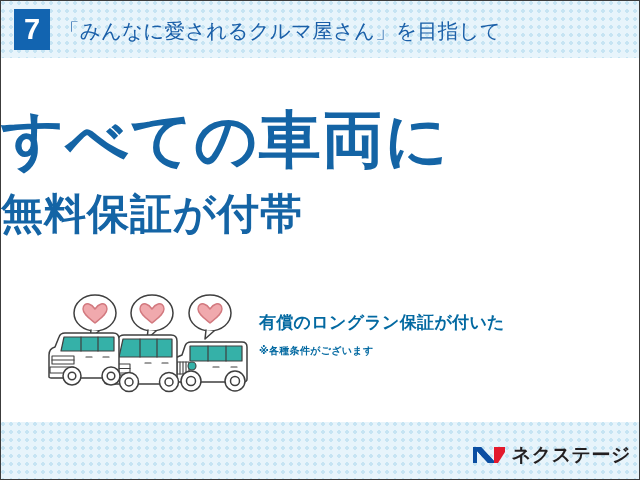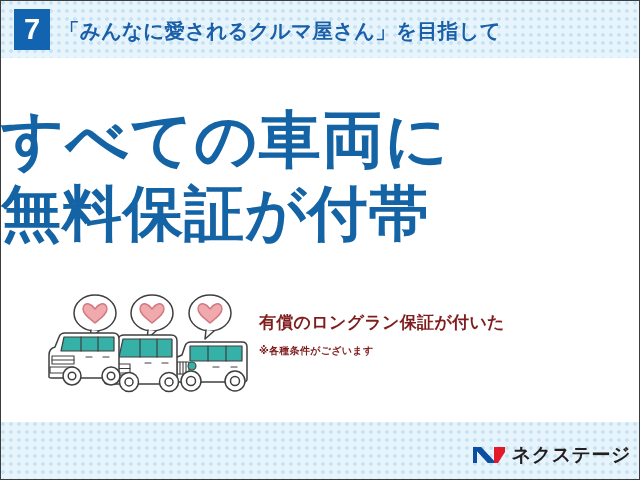--- a/index.html
+++ b/index.html
@@ -53,21 +53,21 @@
     text-align: center;
     letter-spacing: 0px;
   }
   #header-title {
     position: absolute;
     left: 58px;
     top: 15px;
     height: 30px;
     line-height: 30px;
     font-size: 20.5px;
-    font-weight: bold;
+    font-weight: normal;
     color: #1a5fa8;
     letter-spacing: 0.2px;
     white-space: nowrap;
   }
 
   
   .headline {
     position: absolute;
     left: 0;
     width: 640px;
@@ -77,30 +77,30 @@
     letter-spacing: 1px;
     white-space: nowrap;
   }
   #headline-1 {
     top: 104px;
     font-size: 62px;
     line-height: 70px;
   }
   #headline-2 {
     top: 178px;
-    font-size: 60px;
+    font-size: 42px;
     line-height: 70px;
   }
 
   
   #body-copy {
     position: absolute;
     left: 258px;
     top: 308px;
-    color: #7f1d1d;
+    color: #0369a1;
     font-size: 17px;
     font-weight: bold;
     line-height: 28px;
     letter-spacing: 0.3px;
     white-space: nowrap;
   }
   #body-copy .line3 {
     font-size: 10px;
   }
 

